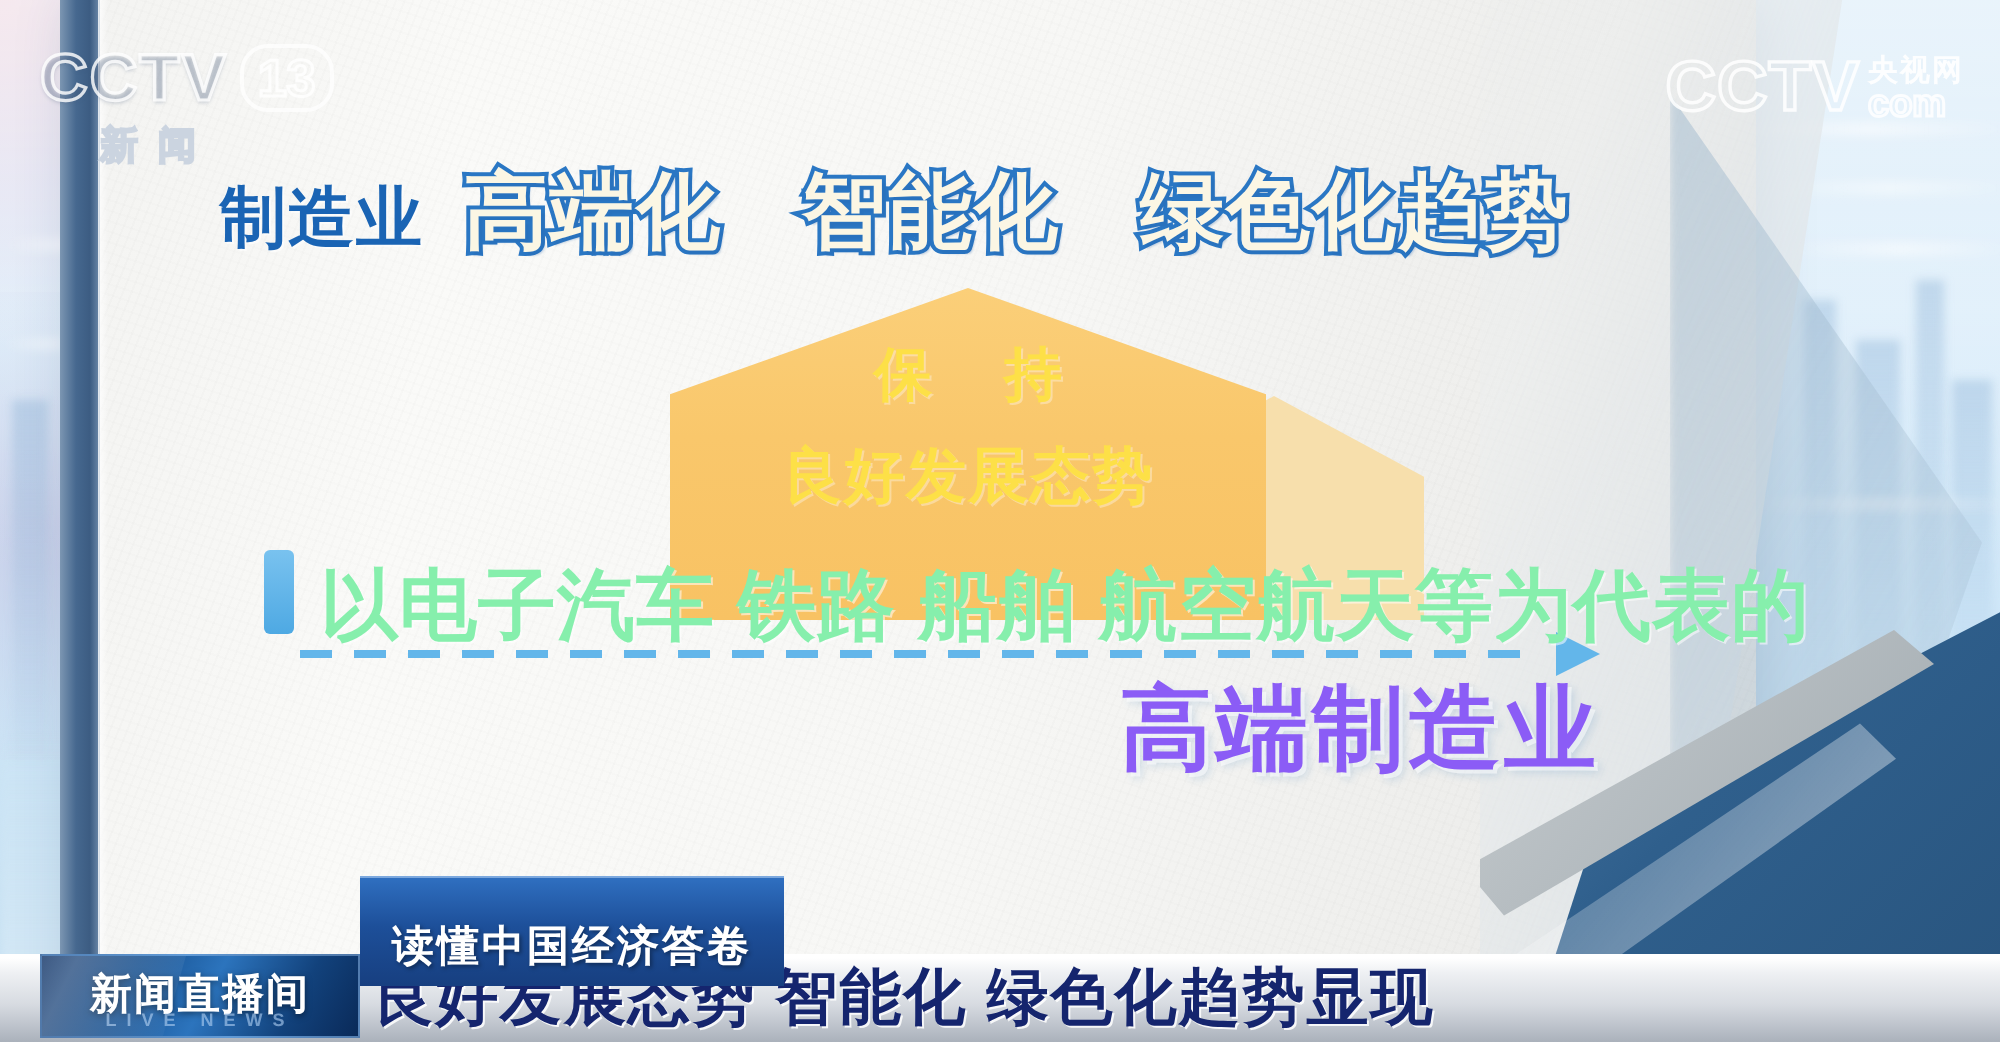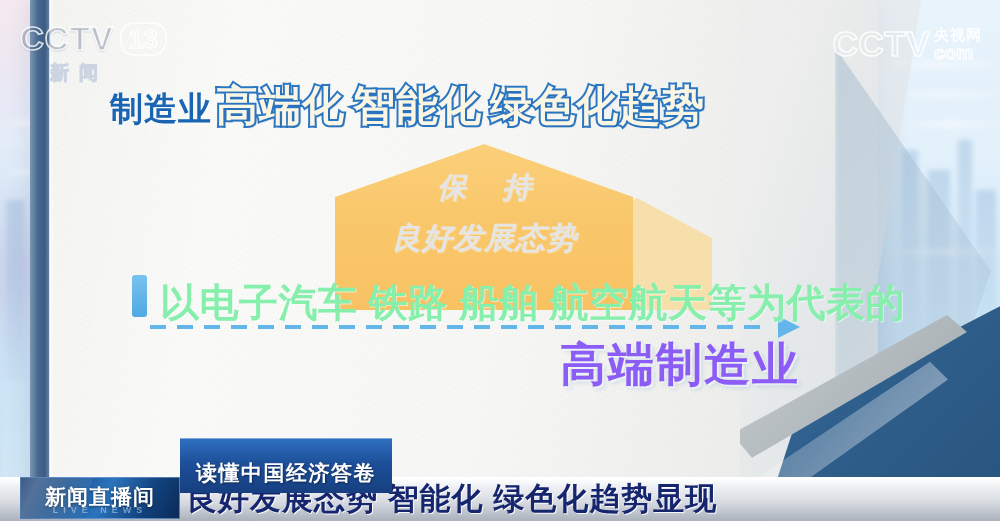--- a/index.html
+++ b/index.html
@@ -184,21 +184,21 @@
     font-size:33px; color:#1a64b4;
     letter-spacing:1px;
     text-shadow:1px 1px 0 rgba(255,255,255,.6);
   }
   .hl-emph {
     font-size:42px;
     color:#fbf6e4;
     letter-spacing:1px;
     -webkit-text-stroke:4px #2a77c4;
     paint-order:stroke fill;
-    margin:0 4px;
+    margin:0 20px;
     text-shadow:2px 2px 1px rgba(40,100,170,.25);
   }
 
   
   .arrow-back {
     position:absolute; left:562px; top:198px;
     width:150px; height:112px;
     background:#f7dfac;
     clip-path:polygon(50% 0%, 100% 36%, 100% 100%, 0% 100%, 0% 36%);
     z-index:18;
@@ -207,23 +207,22 @@
     position:absolute; left:335px; top:144px;
     width:298px; height:166px;
     background:linear-gradient(180deg,#fbcf79 0%, #f9c76b 45%, #f8c263 100%);
     clip-path:polygon(50% 0%, 100% 32%, 100% 100%, 0% 100%, 0% 32%);
     z-index:19;
   }
   .arrow-text {
     position:absolute; left:335px; top:168px;
     width:298px;
     z-index:26; text-align:center;
-    color:#e5e5e5; font-weight:bold;
+    color:#fde047; font-weight:bold;
     text-shadow:1px 1px 0 rgba(255,255,255,.35);
-    font-style:italic;
   }
   .arrow-l1 { font-size:29px; letter-spacing:14px; text-indent:14px; }
   .arrow-l2 { font-size:30px; margin-top:10px; letter-spacing:1px; }
 
   
   .accent-bar {
     position:absolute; left:132px; top:275px;
     width:15px; height:42px; border-radius:3px;
     background:linear-gradient(180deg,#79c2ef,#4ea9e3);
     z-index:25;

